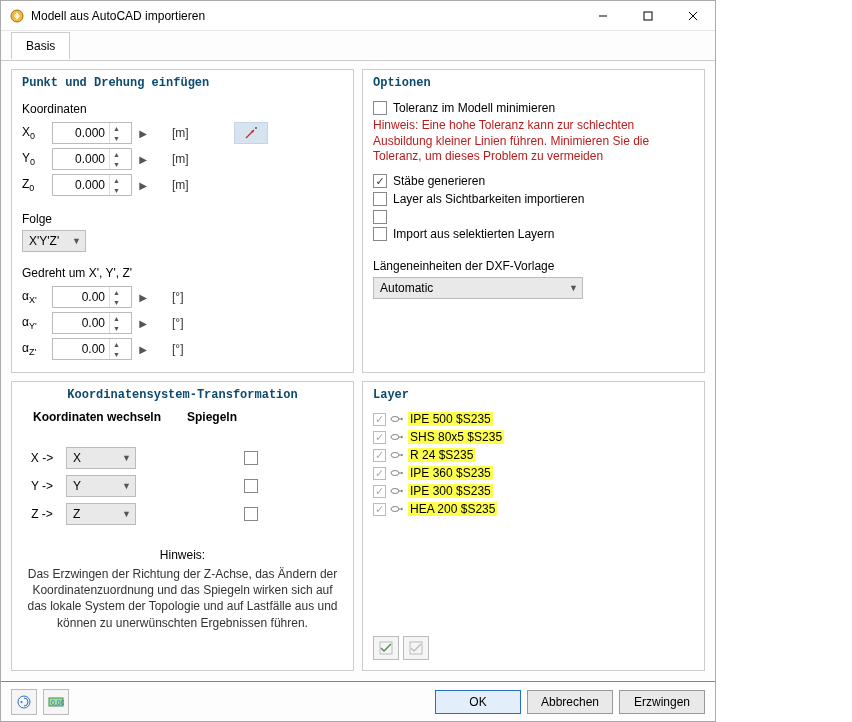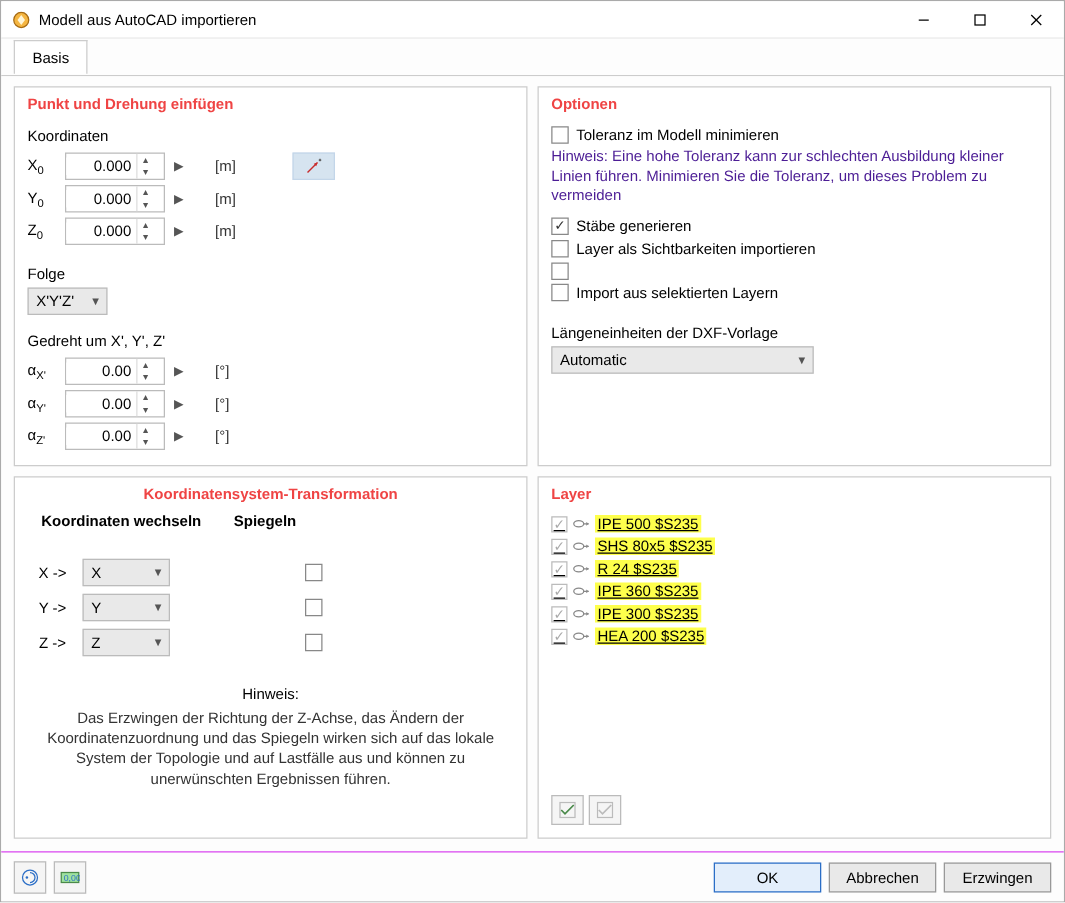--- a/index.html
+++ b/index.html
@@ -1,28 +1,28 @@
 <!DOCTYPE html>
 <html><head>
 <meta charset="utf-8">
 <style>
   * { box-sizing: border-box; }
   html, body { margin: 0; padding: 0; font-family: "Segoe UI", Tahoma, sans-serif; font-size: 12px; color: #000; background: #fff; }
-  .window { width: 852px; height: 722px; border: 1px solid #aaa; display: flex; flex-direction: column; background: #fff; }
+  .window { width: 716px; height: 722px; border: 1px solid #aaa; display: flex; flex-direction: column; background: #fff; }
   .titlebar { height: 30px; display: flex; align-items: center; padding: 0 0 0 8px; border-bottom: 1px solid #e5e5e5; background: #fff; }
   .titlebar .icon { width: 16px; height: 16px; margin-right: 6px; display:flex; align-items:center; justify-content:center; }
   .titlebar .title { flex: 1; }
   .winbtn { width: 45px; height: 29px; display: flex; align-items: center; justify-content: center; color:#000; }
 
   .tabs-strip { height: 30px; display:flex; align-items: flex-start; padding: 0 10px; border-bottom: 1px solid #ccc; background: #fdfdfd; }
   .tab { padding: 6px 14px; border: 1px solid #ccc; border-bottom: none; background:#fff; position: relative; top:1px; }
   .content { flex: 1; display: grid; grid-template-columns: 1fr 1fr; grid-template-rows: auto 1fr; gap: 8px; padding: 8px 10px 10px 10px; background: #fdfdfd; }
 
   .group { border: 1px solid #ccc; background: #fff; padding: 6px 10px 10px 10px; display:flex; flex-direction:column; }
-  .group > .legend { color: #ef4444; font-weight: 600; margin-bottom: 8px; }
+  .group > .legend { color: #0c4a6e; font-weight: 600; margin-bottom: 8px; font-family: Liberation Mono, monospace; }
   .group-inner { flex:1; }
 
   .sub-label { color:#000; margin: 4px 0 4px 0; }
   .coord-row { display: grid; grid-template-columns: 26px 80px 14px 14px 26px 60px; align-items: center; gap: 4px; height: 26px; }
   .coord-label { font-style: normal; }
   .coord-label sub { font-size:9px; }
   .numfield { display:flex; align-items:center; border:1px solid #bbb; background:#fff; height:22px; }
   .numfield input { border:none; width:56px; text-align:right; padding:0 4px; font: inherit; outline:none; }
   .spin { display:flex; flex-direction:column; width:14px; border-left:1px solid #ddd; height:100%; }
   .spin div { flex:1; display:flex; align-items:center; justify-content:center; font-size:7px; line-height:1; color:#555; }
@@ -38,23 +38,23 @@
   .rot-row { display:grid; grid-template-columns:26px 80px 14px 14px 26px; align-items:center; gap:4px; height:26px; }
 
   .swap-row { display:grid; grid-template-columns:40px 70px 100px 20px; align-items:center; gap:4px; height:28px; }
   .mirror-check { width:14px; height:14px; border:1px solid #888; background:#fff; }
   .hinweis { margin-top:20px; color:#000; }
   .hint-text { margin-top:4px; color:#333; line-height:1.35; }
 
   .opt-row { display:flex; align-items:flex-start; gap:6px; margin:2px 0; line-height:1.35; }
   .cbox { width:14px; height:14px; border:1px solid #888; background:#fff; display:flex; align-items:center; justify-content:center; font-size:11px; color:#333; flex-shrink:0; margin-top:1px; }
   .cbox.checked::after { content:"✓"; }
-  .opt-note { color:#4c1d95; margin:2px 0 8px 0; line-height:1.3; }
-
-  .layer-list { margin-top:0;text-decoration:underline; }
+  .opt-note { color:#b91c1c; margin:2px 0 8px 0; line-height:1.3; }
+
+  .layer-list { margin-top:0; }
   .layer-row { display:flex; align-items:center; gap:4px; height:18px; }
   .layer-row .cbox { border-color:#bbb; color:#aaa; width:13px; height:13px; }
   .layer-row .cbox.checked::after { content:"✓"; }
   .layer-ico { width:14px; height:14px; display:flex; align-items:center; justify-content:center; }
   .layer-text { background:#feff4c; padding:0 2px; }
 
   .layer-footer { margin-top:auto; display:flex; gap:4px; padding-top:10px; }
   .smallbtn { width:26px; height:24px; border:1px solid #bbb; background:#f5f5f5; display:flex; align-items:center; justify-content:center; }
 
   .footer { height:40px; border-top:1px solid #d946ef; display:flex; align-items:center; padding:0 10px; gap:6px; background:#fdfdfd; }

